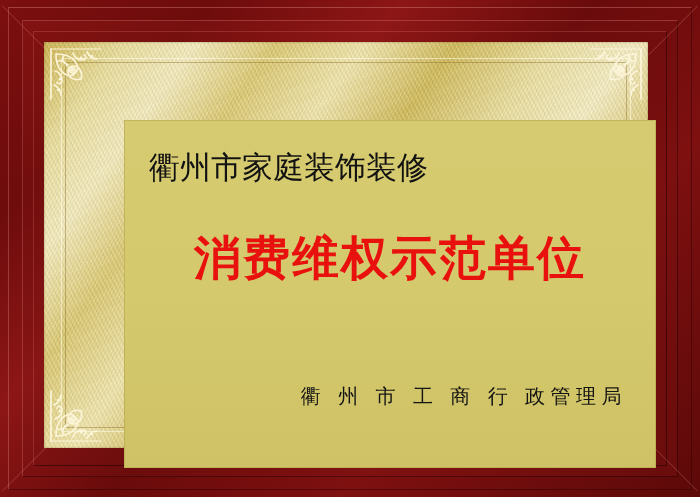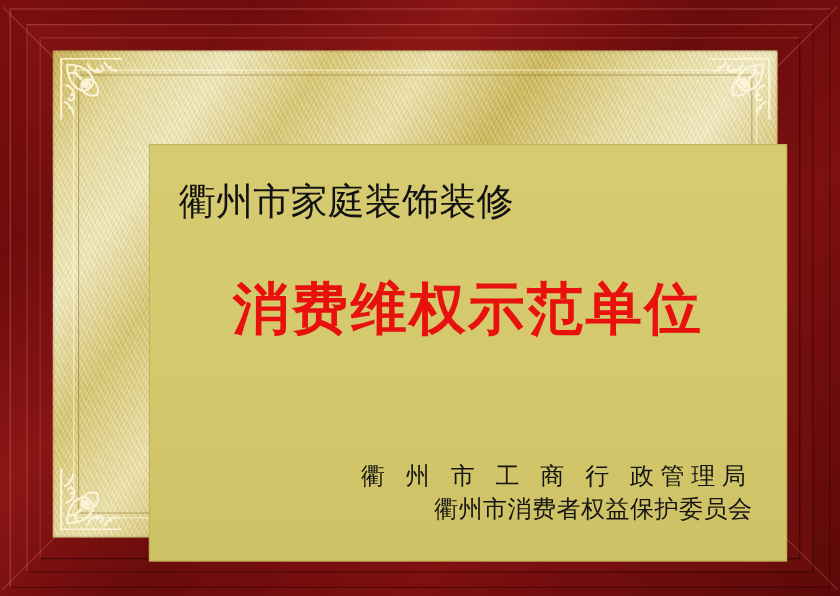--- a/index.html
+++ b/index.html
@@ -187,18 +187,17 @@
     </svg>
 
     <div id="panel">
 
       <div id="heading" class="cn">衢州市家庭装饰装修</div>
 
       <div id="main-title" class="cn">消费维权示范单位</div>
 
       <div id="signature" class="cn">
         <div class="l1">衢 州 市 工 商 行 政管理局</div>
-        <div class="l2">衢州市消费者权益保护委员会</div>
       </div>
 
     </div>
   </div>
 </div>
 
 </body></html>

